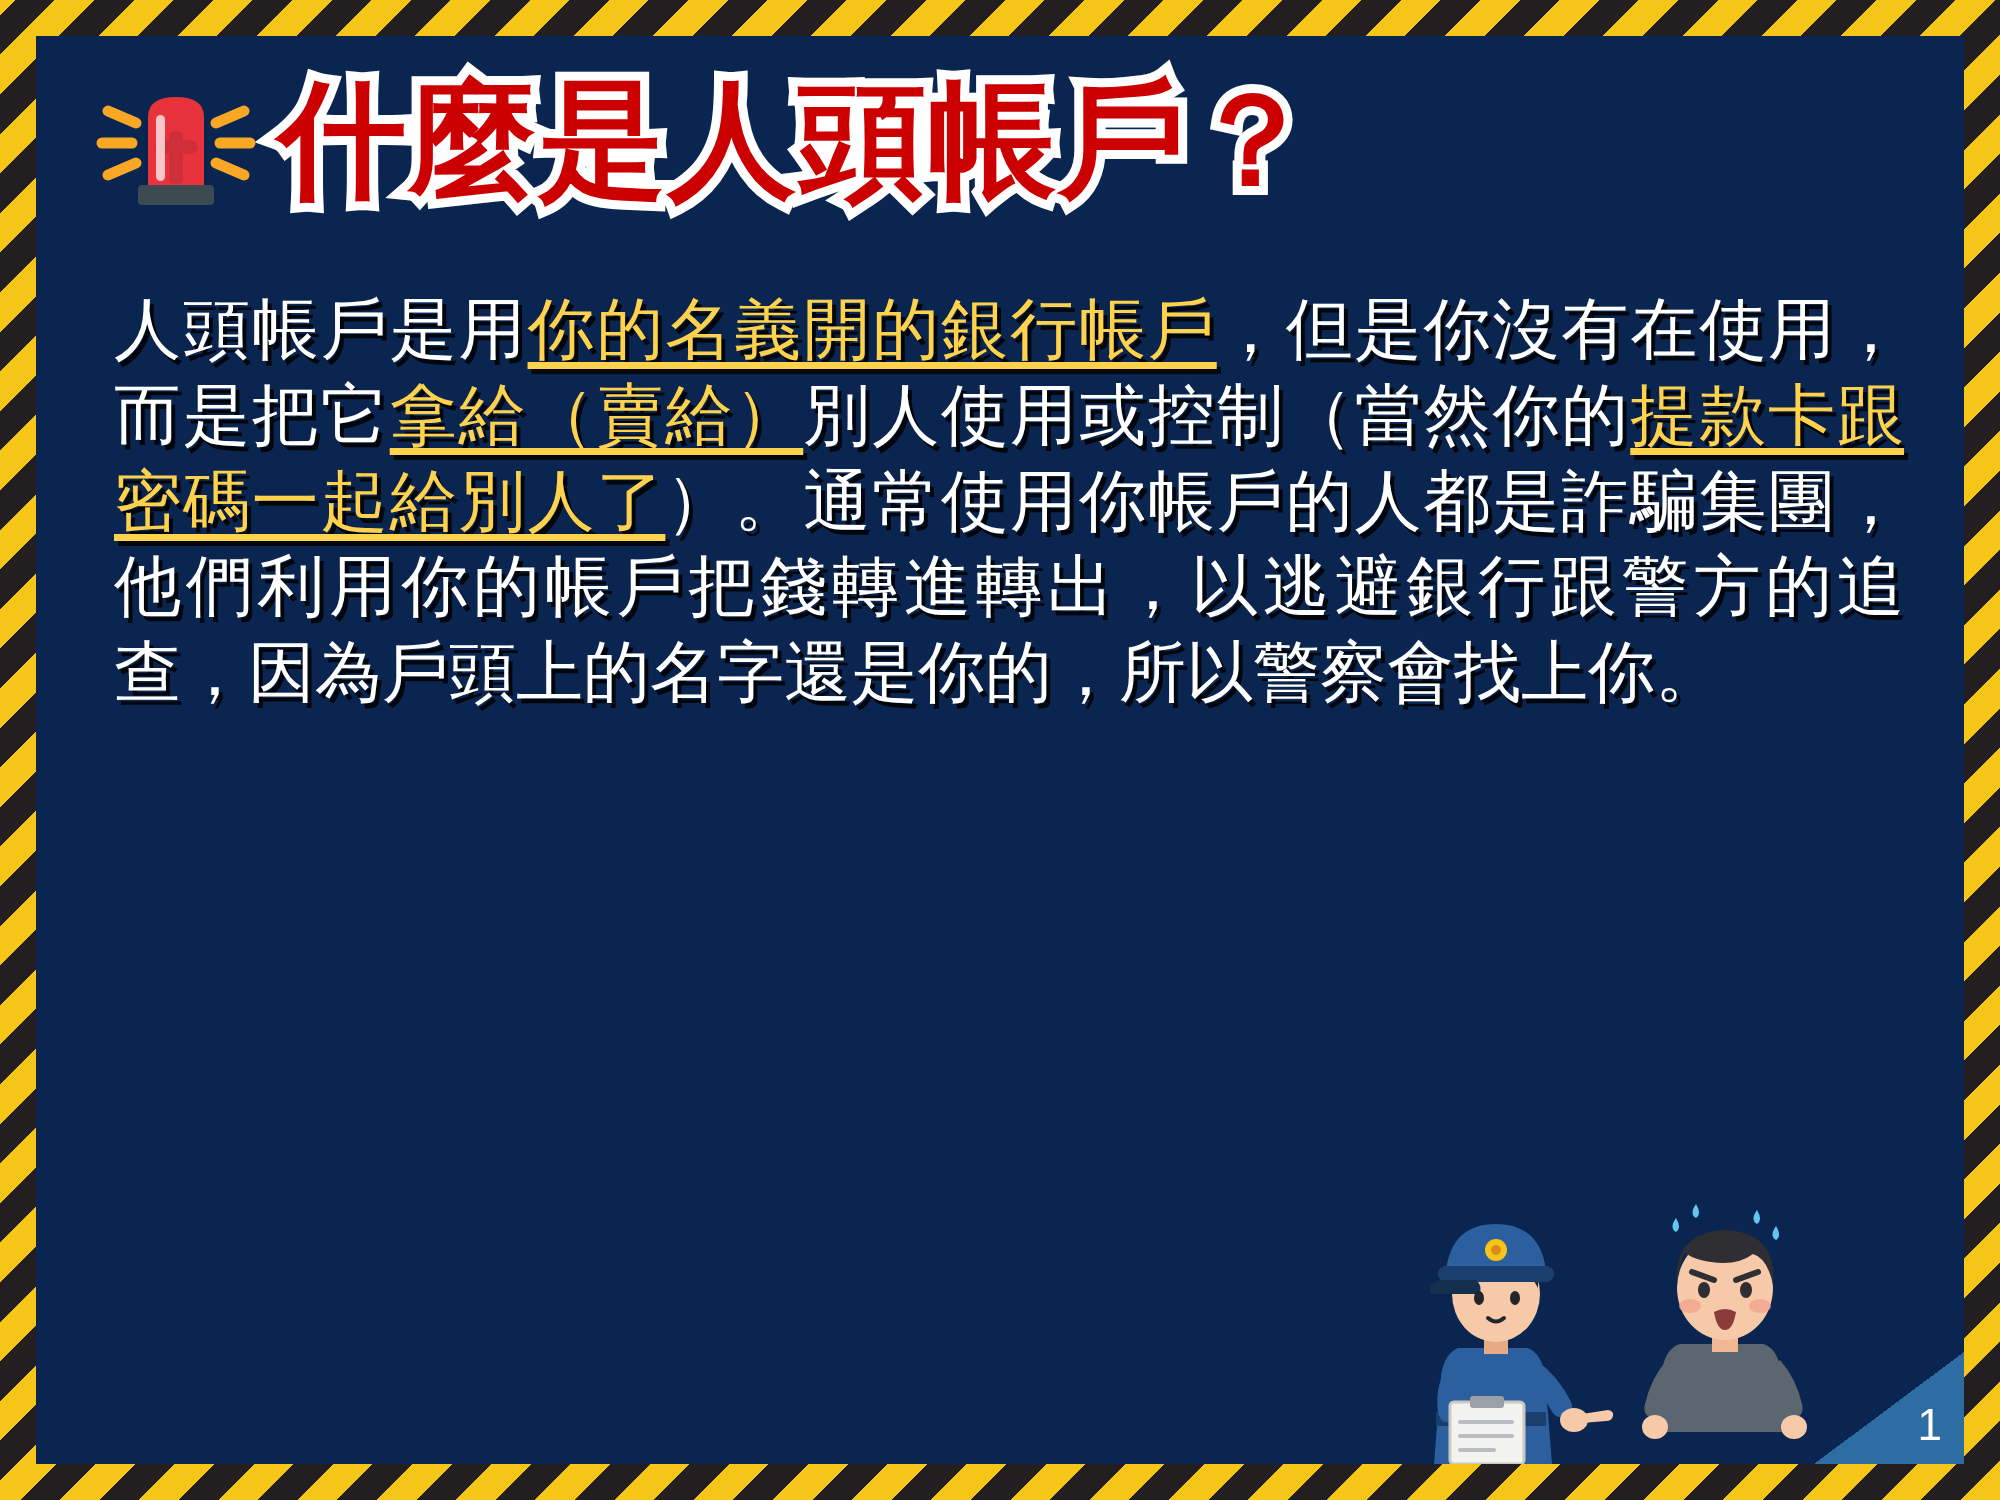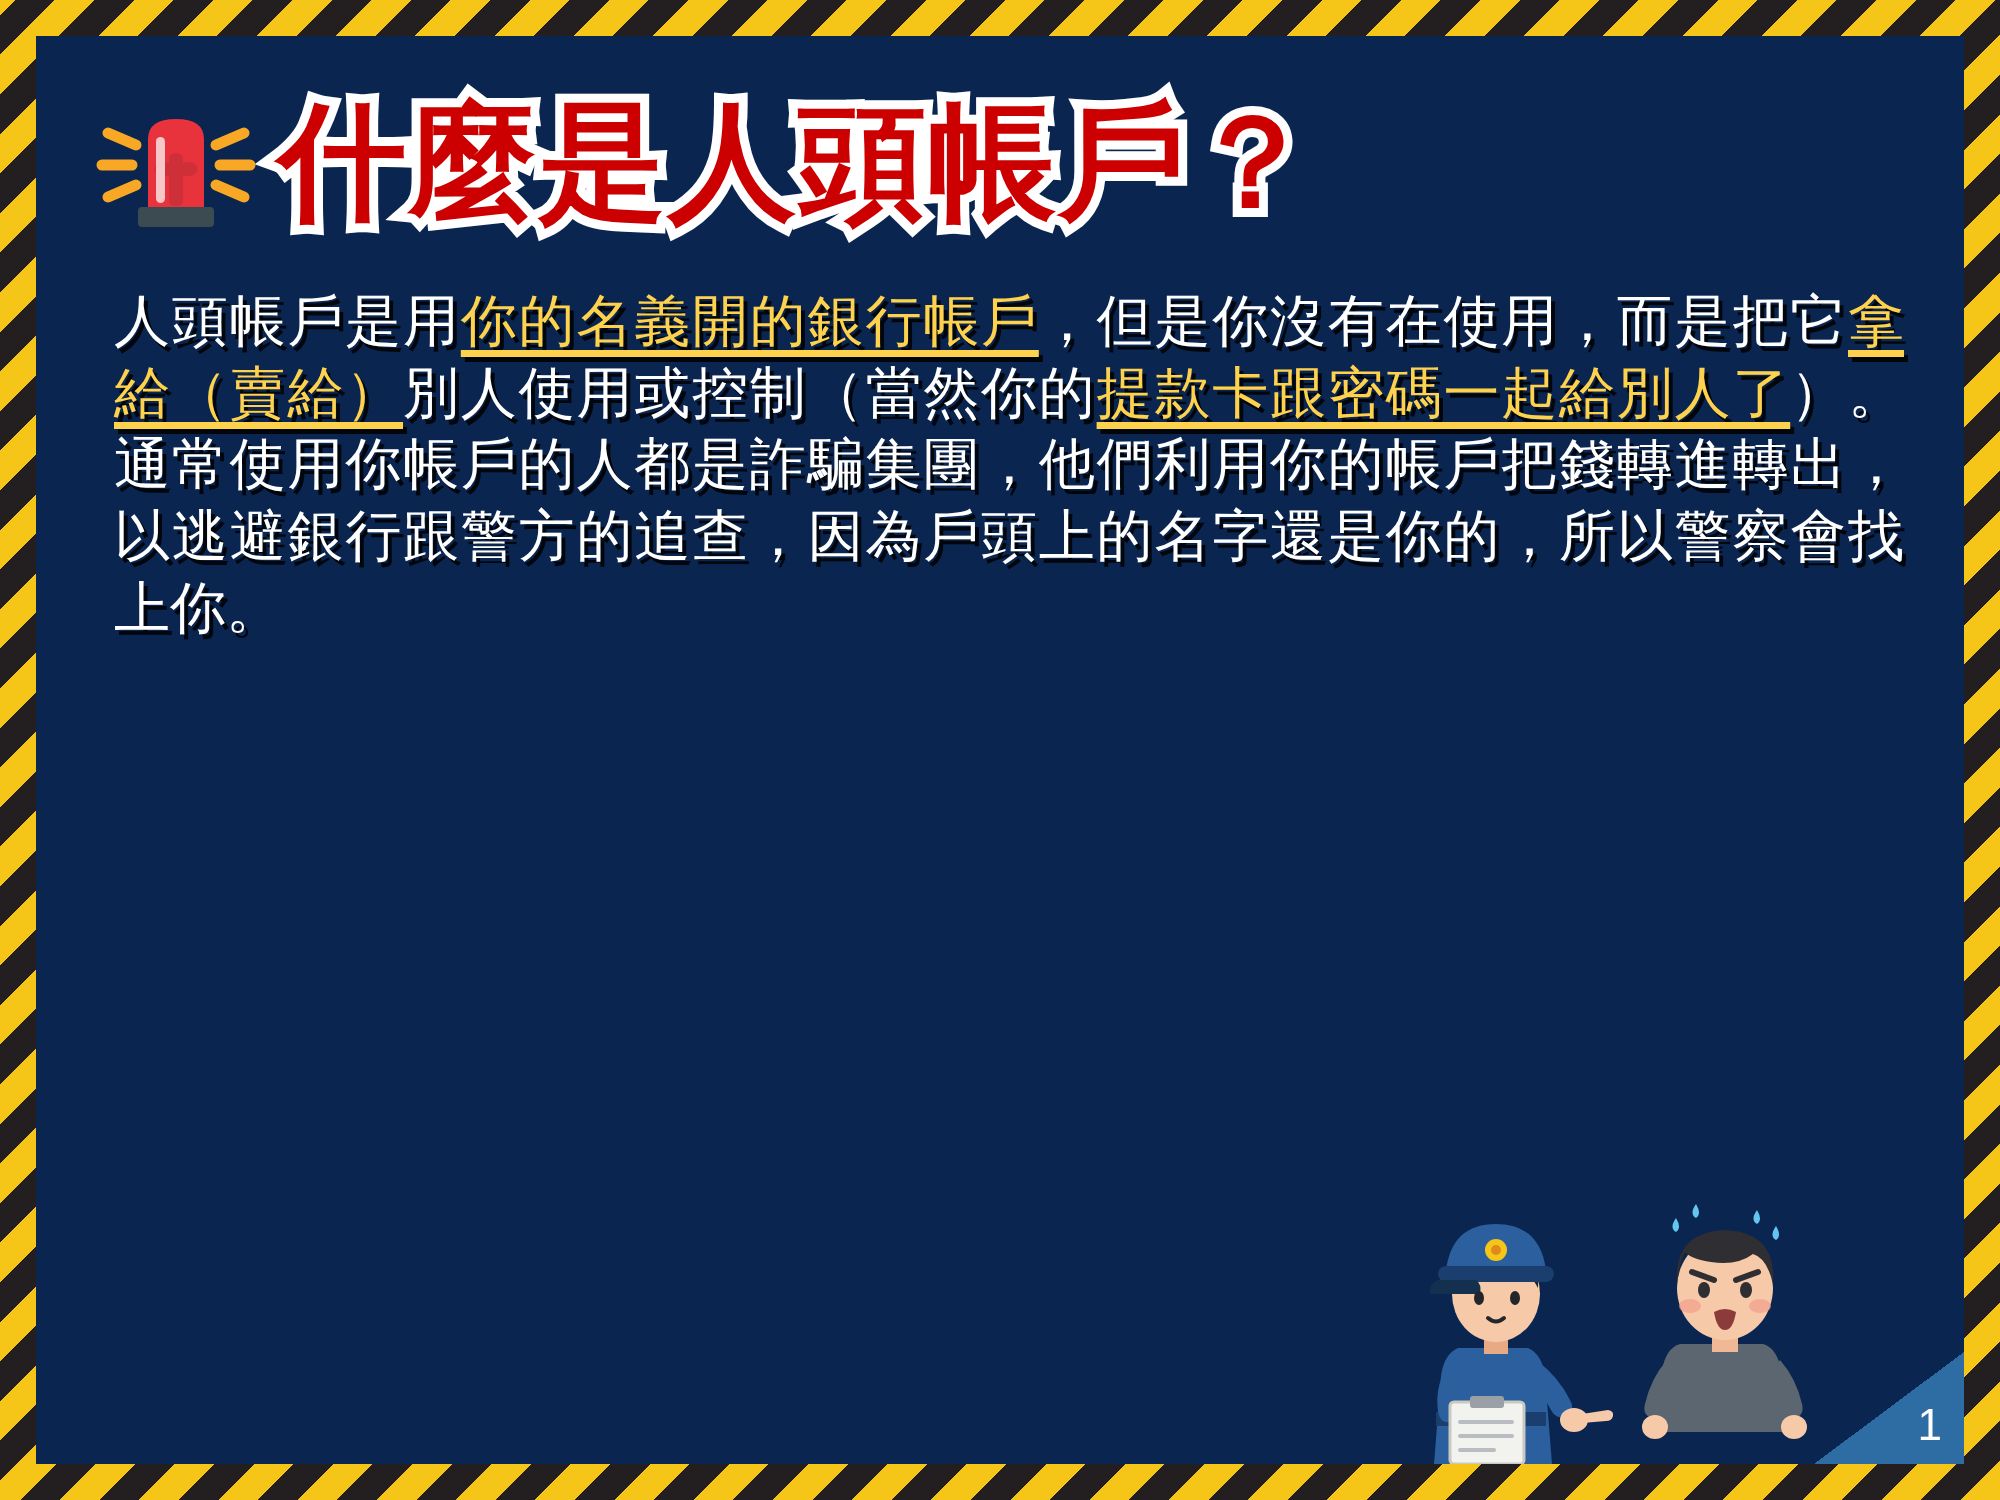--- a/index.html
+++ b/index.html
@@ -17,21 +17,21 @@
     box-sizing:border-box;
   }
   #inner{
     position:absolute;left:36px;top:36px;right:36px;bottom:36px;
     background:#0a2550;
     overflow:hidden;
   }
 
   
   #title-row{
-    position:absolute;left:60px;top:46px;right:40px;height:160px;
+    position:absolute;left:60px;top:24px;right:40px;height:160px;
     display:flex;align-items:center;gap:22px;
   }
   #siren{
     position:relative;width:160px;height:130px;flex:0 0 160px;
   }
   #title-text{
     font-family:"DejaVu Sans","Liberation Sans",sans-serif;
     font-weight:bold;
     font-size:128px;
     line-height:1;
@@ -40,22 +40,22 @@
     white-space:nowrap;
     -webkit-text-stroke:18px #ffffff;
     paint-order:stroke fill;
     text-shadow:0 0 1px #fff;
   }
 
   
   #body-text{
     position:absolute;
     left:78px; top:250px; right:60px;
-    font-family:Liberation Serif, serif;
-    font-size:56px;
+    font-family:Liberation Sans, sans-serif;
+    font-size:67px;
     line-height:1.28;
     color:#ffffff;
     text-align:justify;
     text-shadow:4px 5px 0 rgba(0,0,0,0.85);
     letter-spacing:0px;
   }
   #body-text .hl{
     color:#ffd24d;
     text-decoration:underline;
     text-decoration-thickness:7px;

